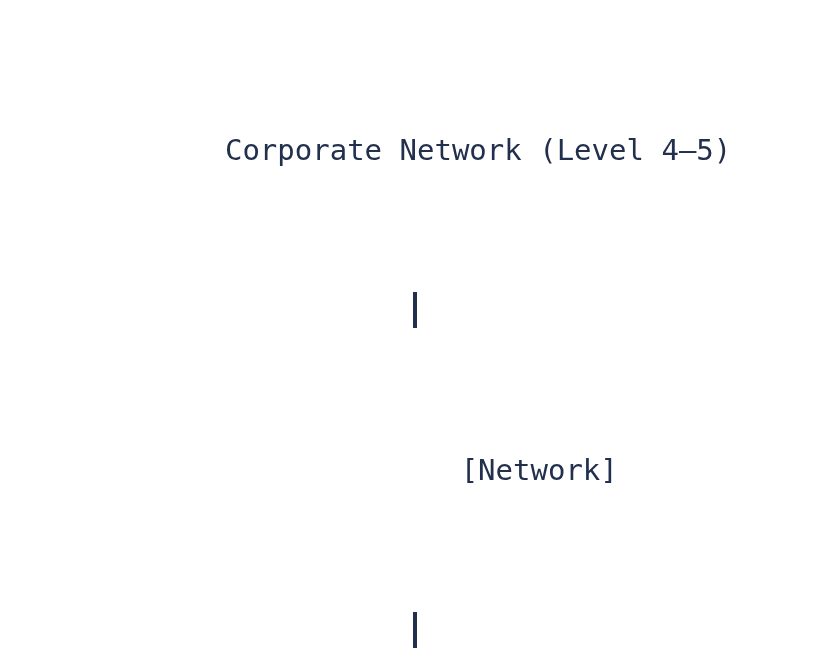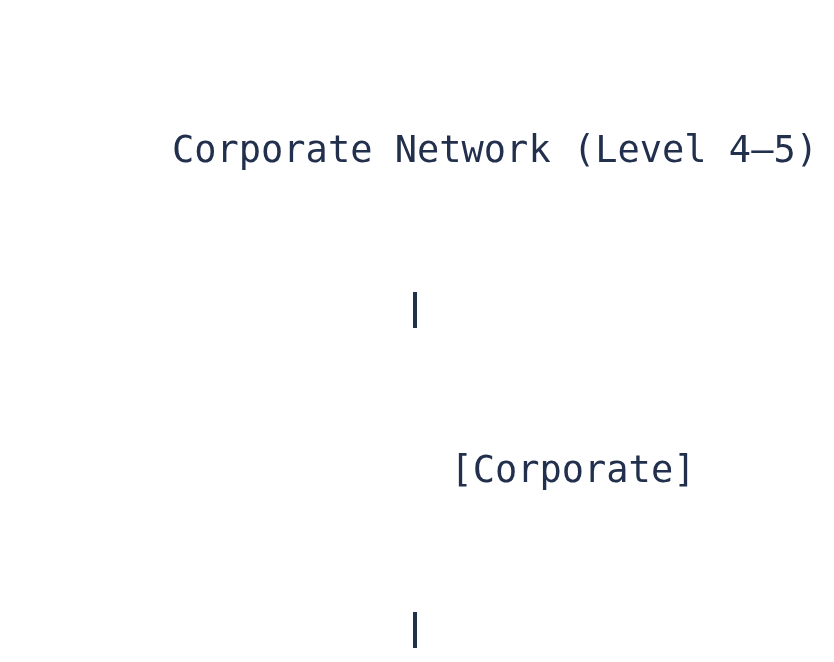--- a/index.html
+++ b/index.html
@@ -17,21 +17,21 @@
 
   
   .ascii-figure {
     position: absolute;
     left: 0;
     top: 0;
     width: 834px;
     height: 662px;
     color: #22304d;
     font-family: "DejaVu Sans Mono", "Liberation Mono", monospace;
-    font-size: 37px;
+    font-size: 29px;
     line-height: 40px;
     letter-spacing: 0;
     white-space: pre;
     text-align: center;
     padding-top: 10px;
     box-sizing: border-box;
     -webkit-font-smoothing: antialiased;
   }
 
   .ascii-row {
@@ -48,21 +48,21 @@
 </style>
 </head>
 <body>
 
 <div class="ascii-figure">
 
   <span class="ascii-row">       Corporate Network (Level 4–5)</span>
 
   <span class="ascii-row connector"></span>
 
-  <span class="ascii-row">              [Corporate]</span>
+  <span class="ascii-row">              [Network]</span>
 
   <span class="ascii-row connector"></span>
 
   
 
   
 
   
 
   

